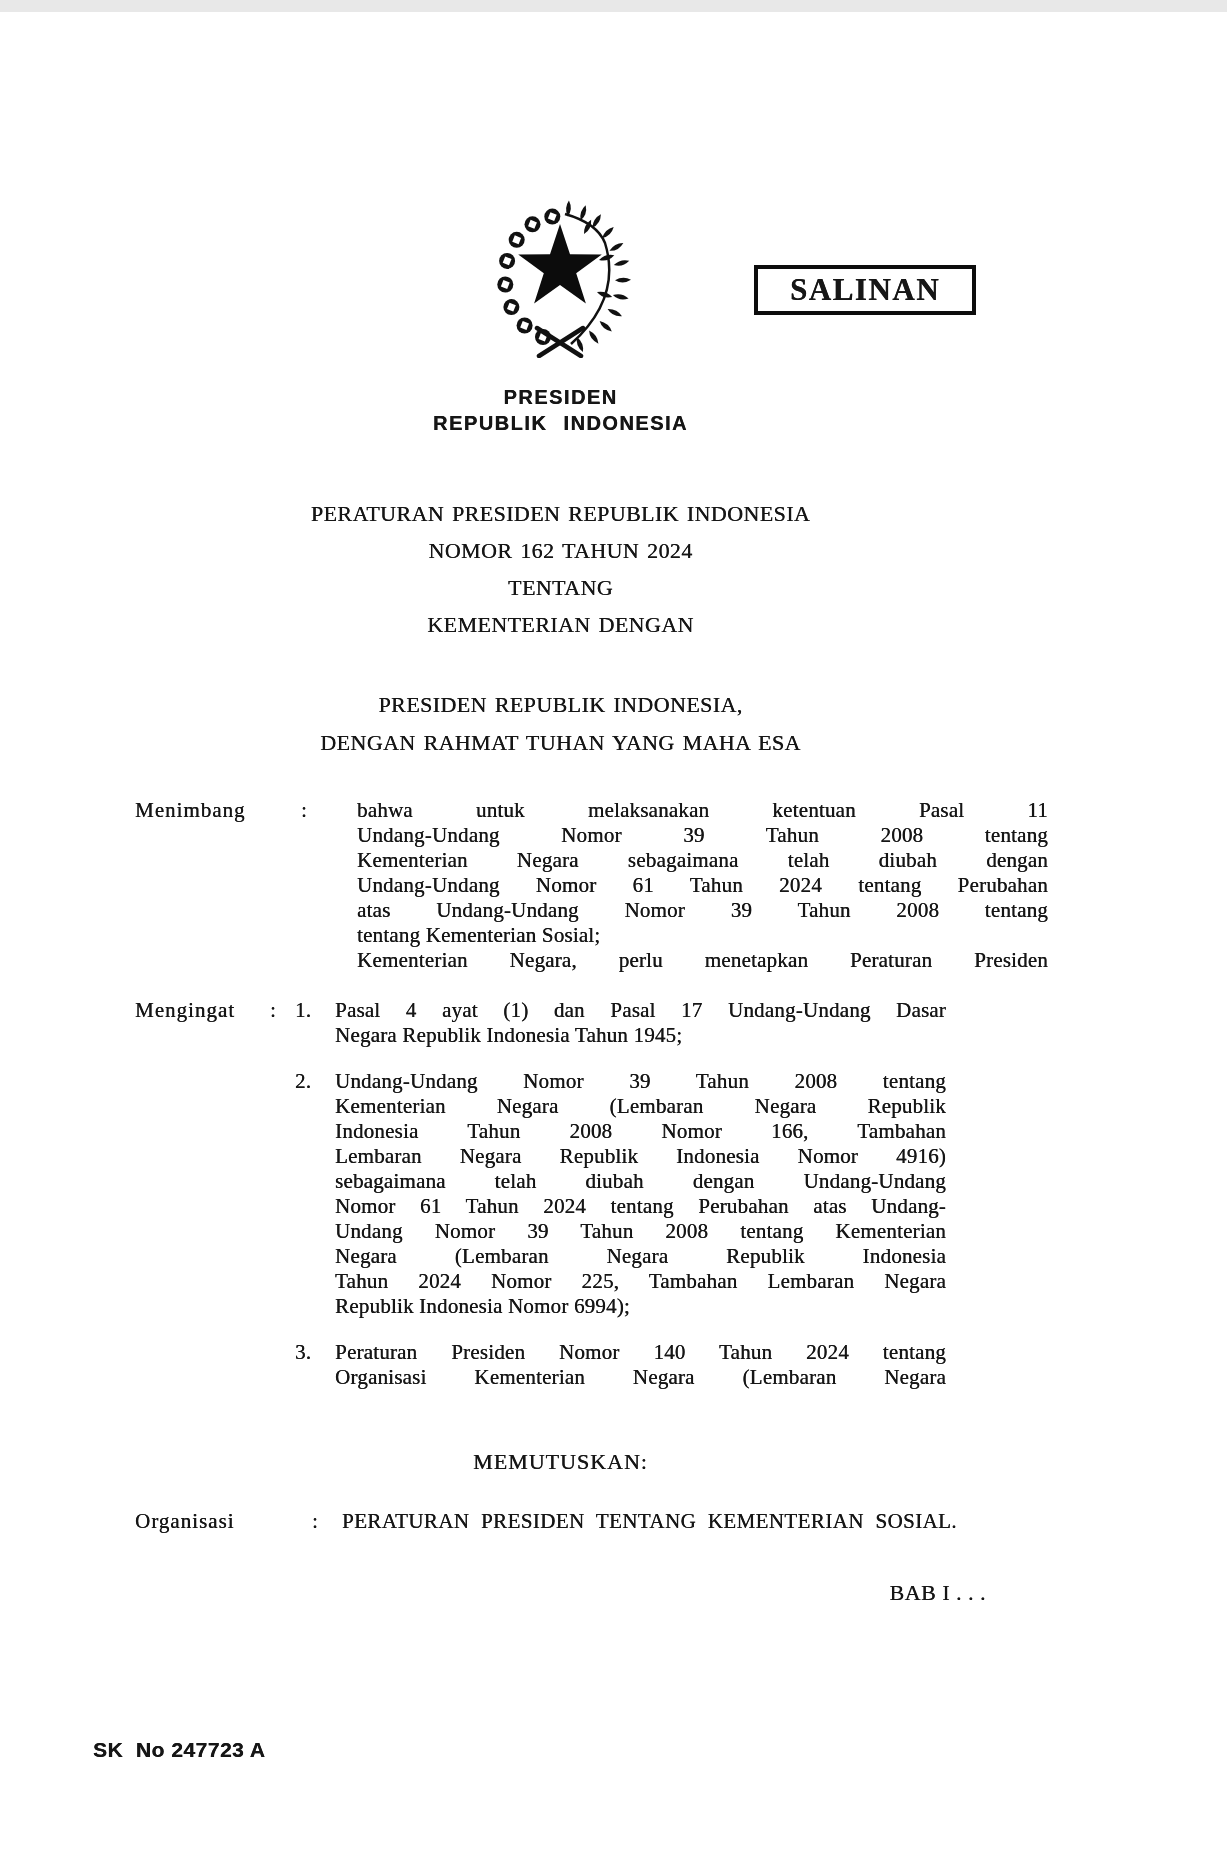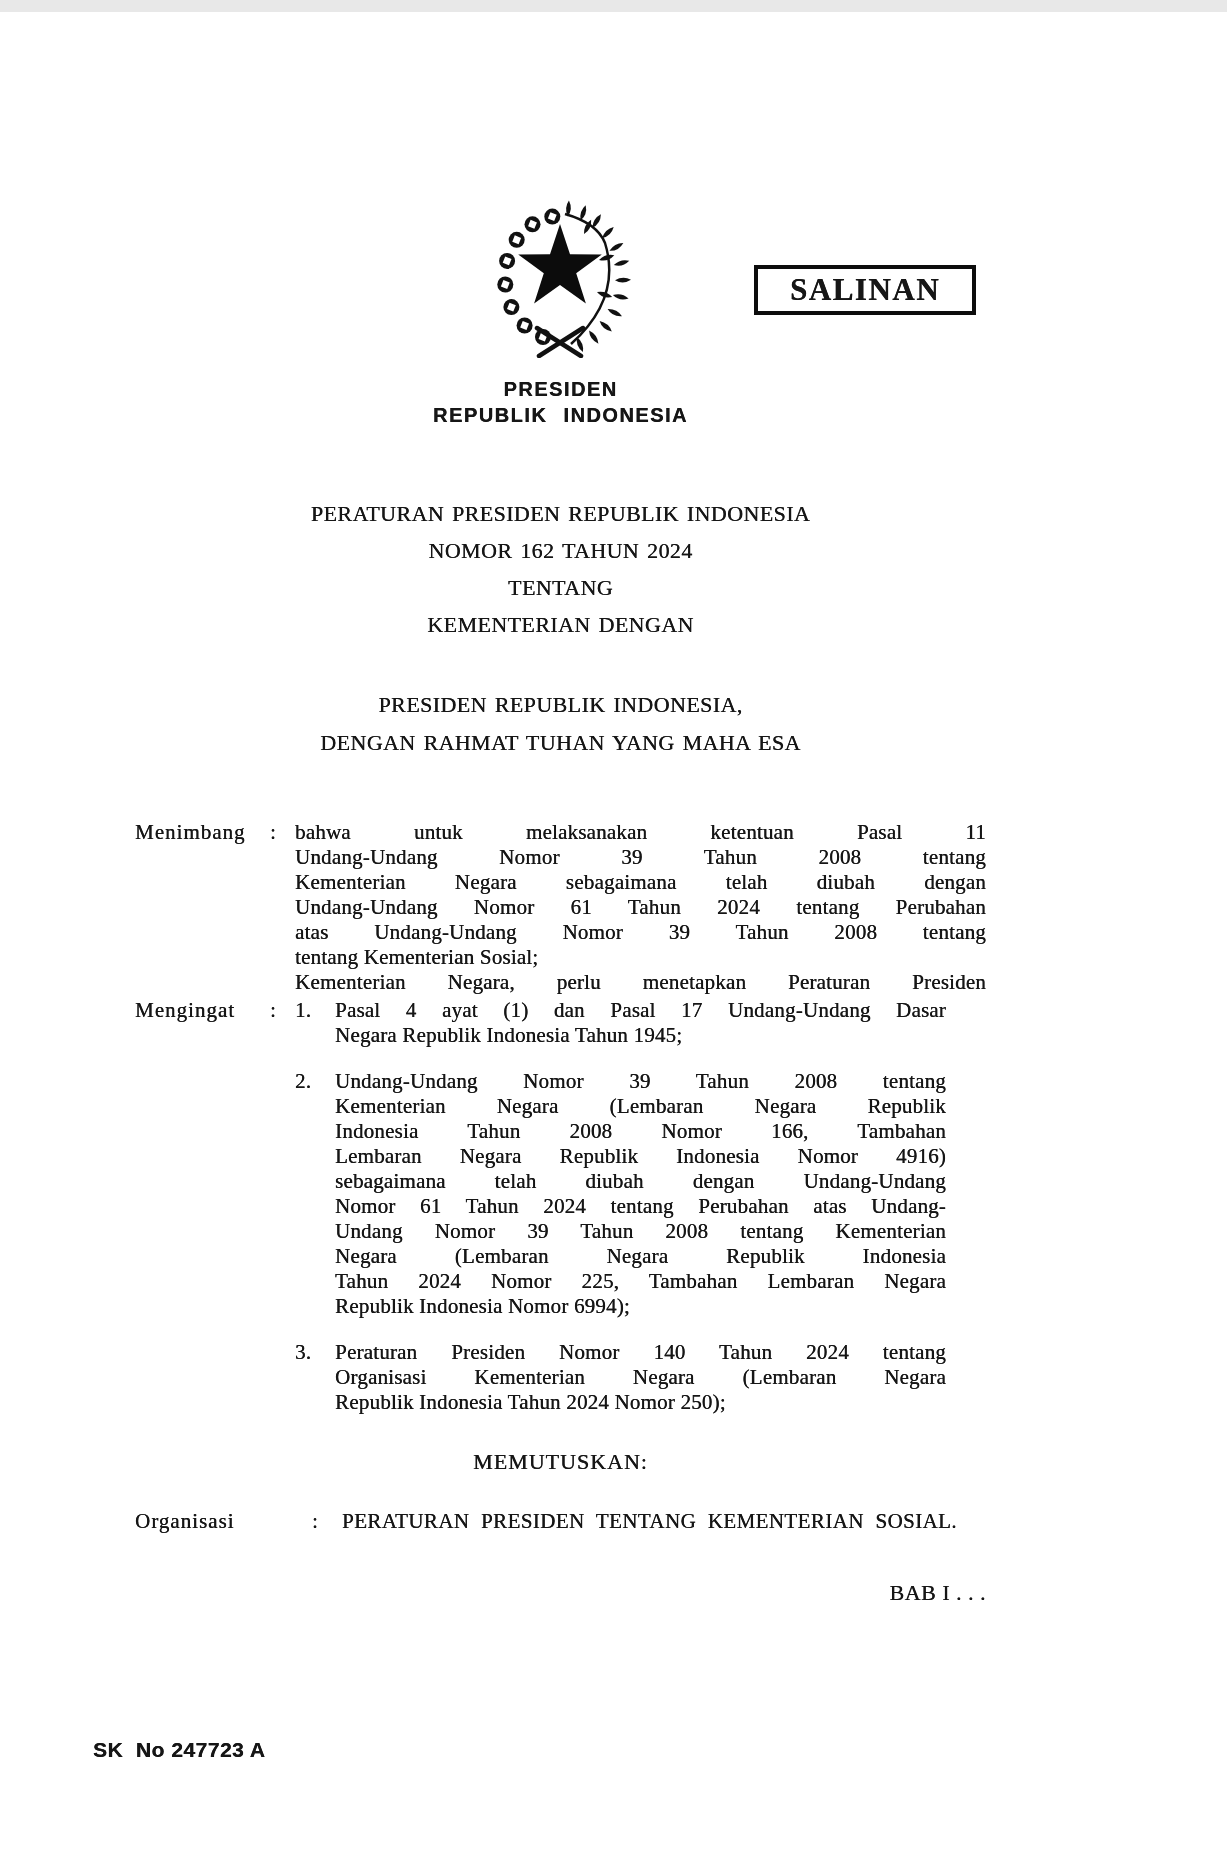--- a/index.html
+++ b/index.html
@@ -21,21 +21,21 @@
   .salinan {
     position:absolute; left:754px; top:253px; width:222px; height:50px;
     border:4px solid #0d0d0d; box-sizing:border-box;
     display:flex; align-items:center; justify-content:center;
   }
   .salinan span {
     font-size:31px; font-weight:bold; letter-spacing:1.5px;
   }
 
   .letterhead {
-    position:absolute; left:135px; top:364px; width:851px;
+    position:absolute; left:135px; top:372px; width:851px;
     text-align:center;
     font-family:"Liberation Sans", sans-serif;
     font-weight:bold; font-size:20px; line-height:26px;
     letter-spacing:1.5px;
   }
   .letterhead .lh2 { word-spacing:9px; }
 
   
   .doc-title {
     position:absolute; left:135px; top:483px; width:851px;
@@ -47,21 +47,21 @@
   }
   .centered .bline { text-align:center; }
 
   
   .clause { position:absolute; left:135px; width:851px; display:grid; }
   .clause .clabel { font-size:21px; letter-spacing:1px; }
   .clause .ccolon { font-size:21px; text-align:left; }
   .menimbang, .mengingat { grid-template-columns:135px 25px 691px; }
   .menetapkan { grid-template-columns:177px 30px 644px; }
 
-  .menimbang { top:808px; }
+  .menimbang { top:786px;gap:31px; }
   .mengingat { top:986px; }
   .menetapkan { top:1497px; }
 
   .cbody { font-size:21px; line-height:25px; letter-spacing:0.2px; }
   .just .bline { text-align:justify; text-align-last:justify; }
   .just .bline.last { text-align-last:left; }
 
   .litem { display:grid; grid-template-columns:40px 611px; }
   .litem + .litem { margin-top:21px; }
   .litem .lnum { font-size:21px; }
@@ -191,21 +191,20 @@
             <div class="bline">Negara (Lembaran Negara Republik Indonesia</div>
             <div class="bline">Tahun 2024 Nomor 225, Tambahan Lembaran Negara</div>
             <div class="bline last">Republik Indonesia Nomor 6994);</div>
           </div>
       </div>
       <div class="litem">
         <div class="lnum">3.</div>
         <div class="ltext just">
             <div class="bline">Peraturan Presiden Nomor 140 Tahun 2024 tentang</div>
             <div class="bline">Organisasi Kementerian Negara (Lembaran Negara</div>
-            <div class="bline last">Republik Indonesia Tahun 2024 Nomor 250);</div>
           </div>
       </div>
     </div>
   </div>
 
   <div class="memutuskan">MEMUTUSKAN:</div>
 
   <div class="clause menetapkan">
     <div class="clabel">Organisasi</div>
     <div class="ccolon">:</div>

